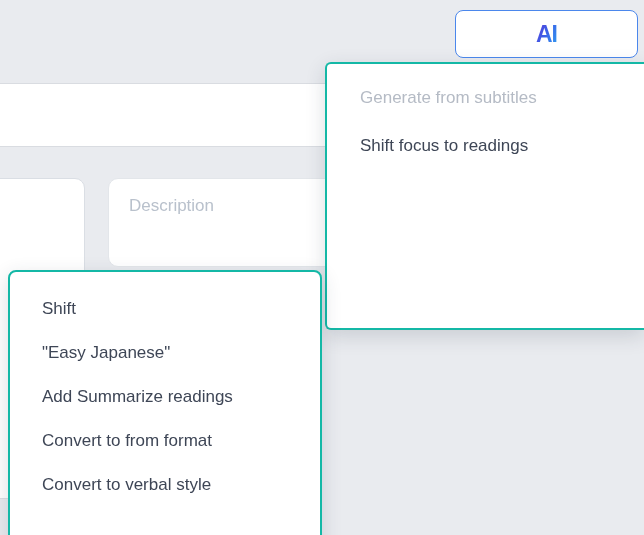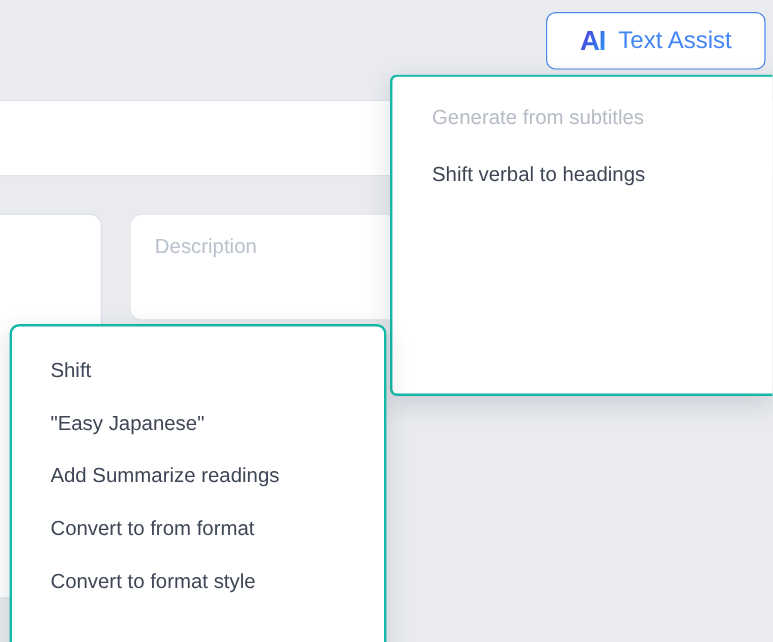--- a/index.html
+++ b/index.html
@@ -79,45 +79,44 @@
 <div class="abs band-white"></div>
 
 <div class="abs left-panel"></div>
 
 <div class="abs description-panel">
   <span class="placeholder">Description</span>
 </div>
 
 <div class="abs text-assist-btn">
   <span class="ai-logo">AI</span>
-  <span class="text-assist-label">Text Assist</span>
 </div>
 
 <div class="abs menu main-menu">
 
 <div class="menu-item disabled">
       <span>Generate from subtitles</span>
 
     </div>
     <div class="menu-item">
-      <span>Shift verbal to headings</span>
+      <span>Shift focus to readings</span>
 
     </div>
   </div>
 
 <div class="abs menu sub-menu">
 
 <div class="menu-item">
       <span>Shift</span>
     </div>
     <div class="menu-item">
       <span>"Easy Japanese"</span>
     </div>
     <div class="menu-item">
       <span>Add Summarize readings</span>
     </div>
     <div class="menu-item">
       <span>Convert to from format</span>
     </div>
     <div class="menu-item">
-      <span>Convert to format style</span>
+      <span>Convert to verbal style</span>
     </div>
   </div>
 
 </body></html>

